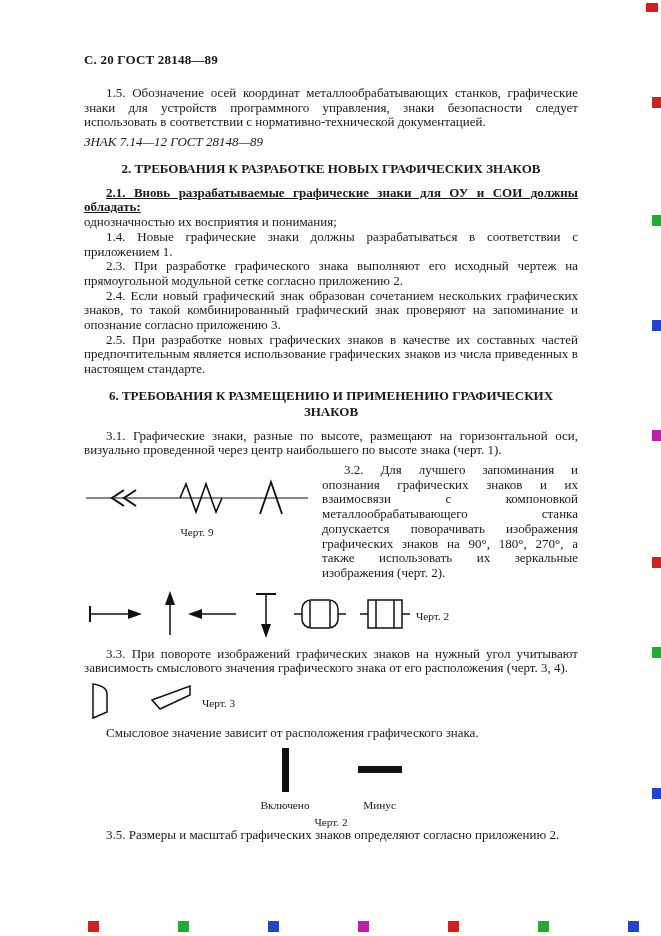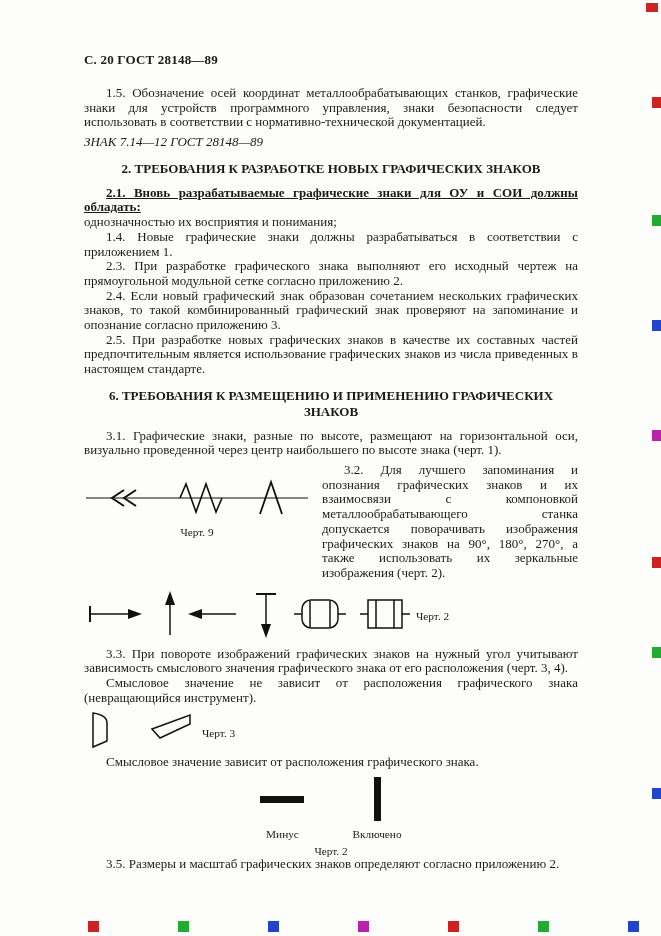--- a/index.html
+++ b/index.html
@@ -96,47 +96,46 @@
         <path d="M44,22 L58,27 L44,32 Z"></path>
         <path d="M81,18 L86,4 L91,18 Z"></path>
         <path d="M118,22 L104,27 L118,32 Z"></path>
         <path d="M177,37 L182,51 L187,37 Z"></path>
       </g>
     </svg>
     <div class="cap">Черт. 2</div>
   </div>
 
   <p class="ind pt">3.3.  При повороте изображений графических знаков на нужный угол учитывают зависимость смыслового значения графического знака от его расположения (черт. 3, 4).</p>
-  <p class="ind">Смысловое значение не зависит от расположения графического знака (невращающийся инструмент).</p>
 
   <div class="figblock">
     <svg width="118" height="38" viewBox="0 0 118 38">
       <g stroke="#111" fill="none" stroke-width="1.5">
         <path d="M9,2 L9,36 L23,30 L23,12 C23,6 16,3 9,2 Z"></path>
         <path d="M68,18 L106,4 L106,13 L76,27 Z"></path>
       </g>
     </svg>
     <div class="cap">Черт. 3</div>
   </div>
 
   <p class="ind pt">Смысловое значение зависит от расположения графического знака.</p>
 
   <div class="fig4">
     <div class="fig4-items">
       <div class="fig4-item">
         <div class="barzone">
+          <div class="vbar"></div>
+        </div>
+        <div class="figlabel">Включено</div>
+      </div>
+      <div class="fig4-item">
+        <div class="barzone">
           <div class="hbar"></div>
         </div>
         <div class="figlabel">Минус</div>
-      </div>
-      <div class="fig4-item">
-        <div class="barzone">
-          <div class="vbar"></div>
-        </div>
-        <div class="figlabel">Включено</div>
       </div>
     </div>
     <div class="cap">Черт. 2</div>
   </div>
 
   <p class="ind">3.5.  Размеры и масштаб графических знаков определяют согласно приложению 2.</p>
 
 </div>
 
 <div>

